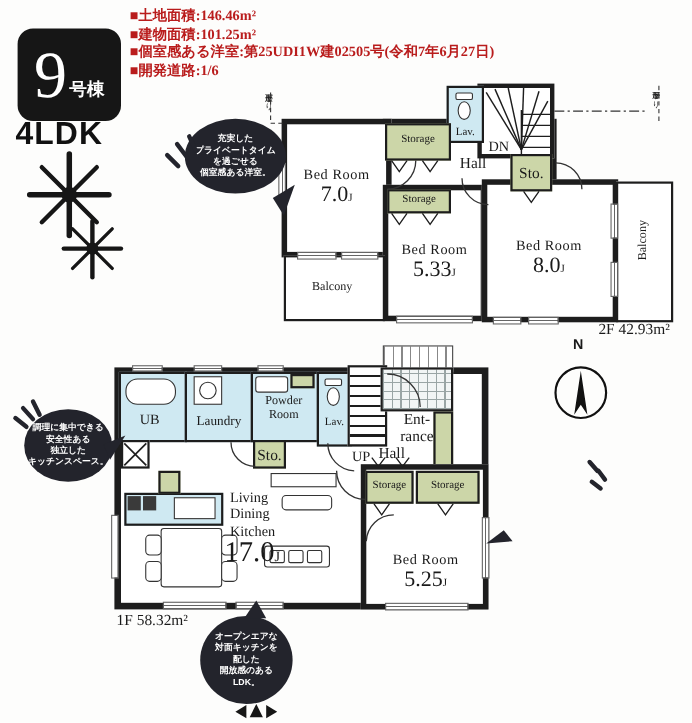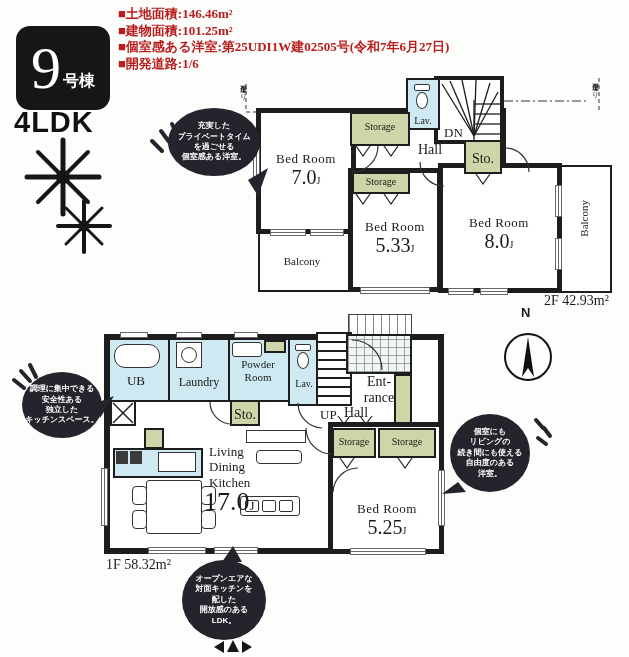--- a/index.html
+++ b/index.html
@@ -200,25 +200,20 @@
   </div>
 
   <div class="bubble" style="left:168px;top:108px;width:92px;height:68px;">充実した
 プライベートタイム
 を過ごせる
 個室感ある洋室。</div>
   <div class="bubble" style="left:22px;top:372px;width:80px;height:66px;">調理に集中できる
 安全性ある
 独立した
 キッチンスペース。</div>
-  <div class="bubble" style="left:450px;top:414px;width:80px;height:78px;">個室にも
-リビングの
-続き間にも使える
-自由度のある
-洋室。</div>
   <div class="bubble" style="left:182px;top:560px;width:84px;height:80px;">オープンエアな
 対面キッチンを
 配した
 開放感のある
 LDK。</div>
 
   <svg class="overlay" width="629" height="657" viewBox="0 0 629 657">
 
     <g stroke="#161616" stroke-linecap="round">
       <line x1="63" y1="140" x2="63" y2="214" stroke-width="5"></line>

